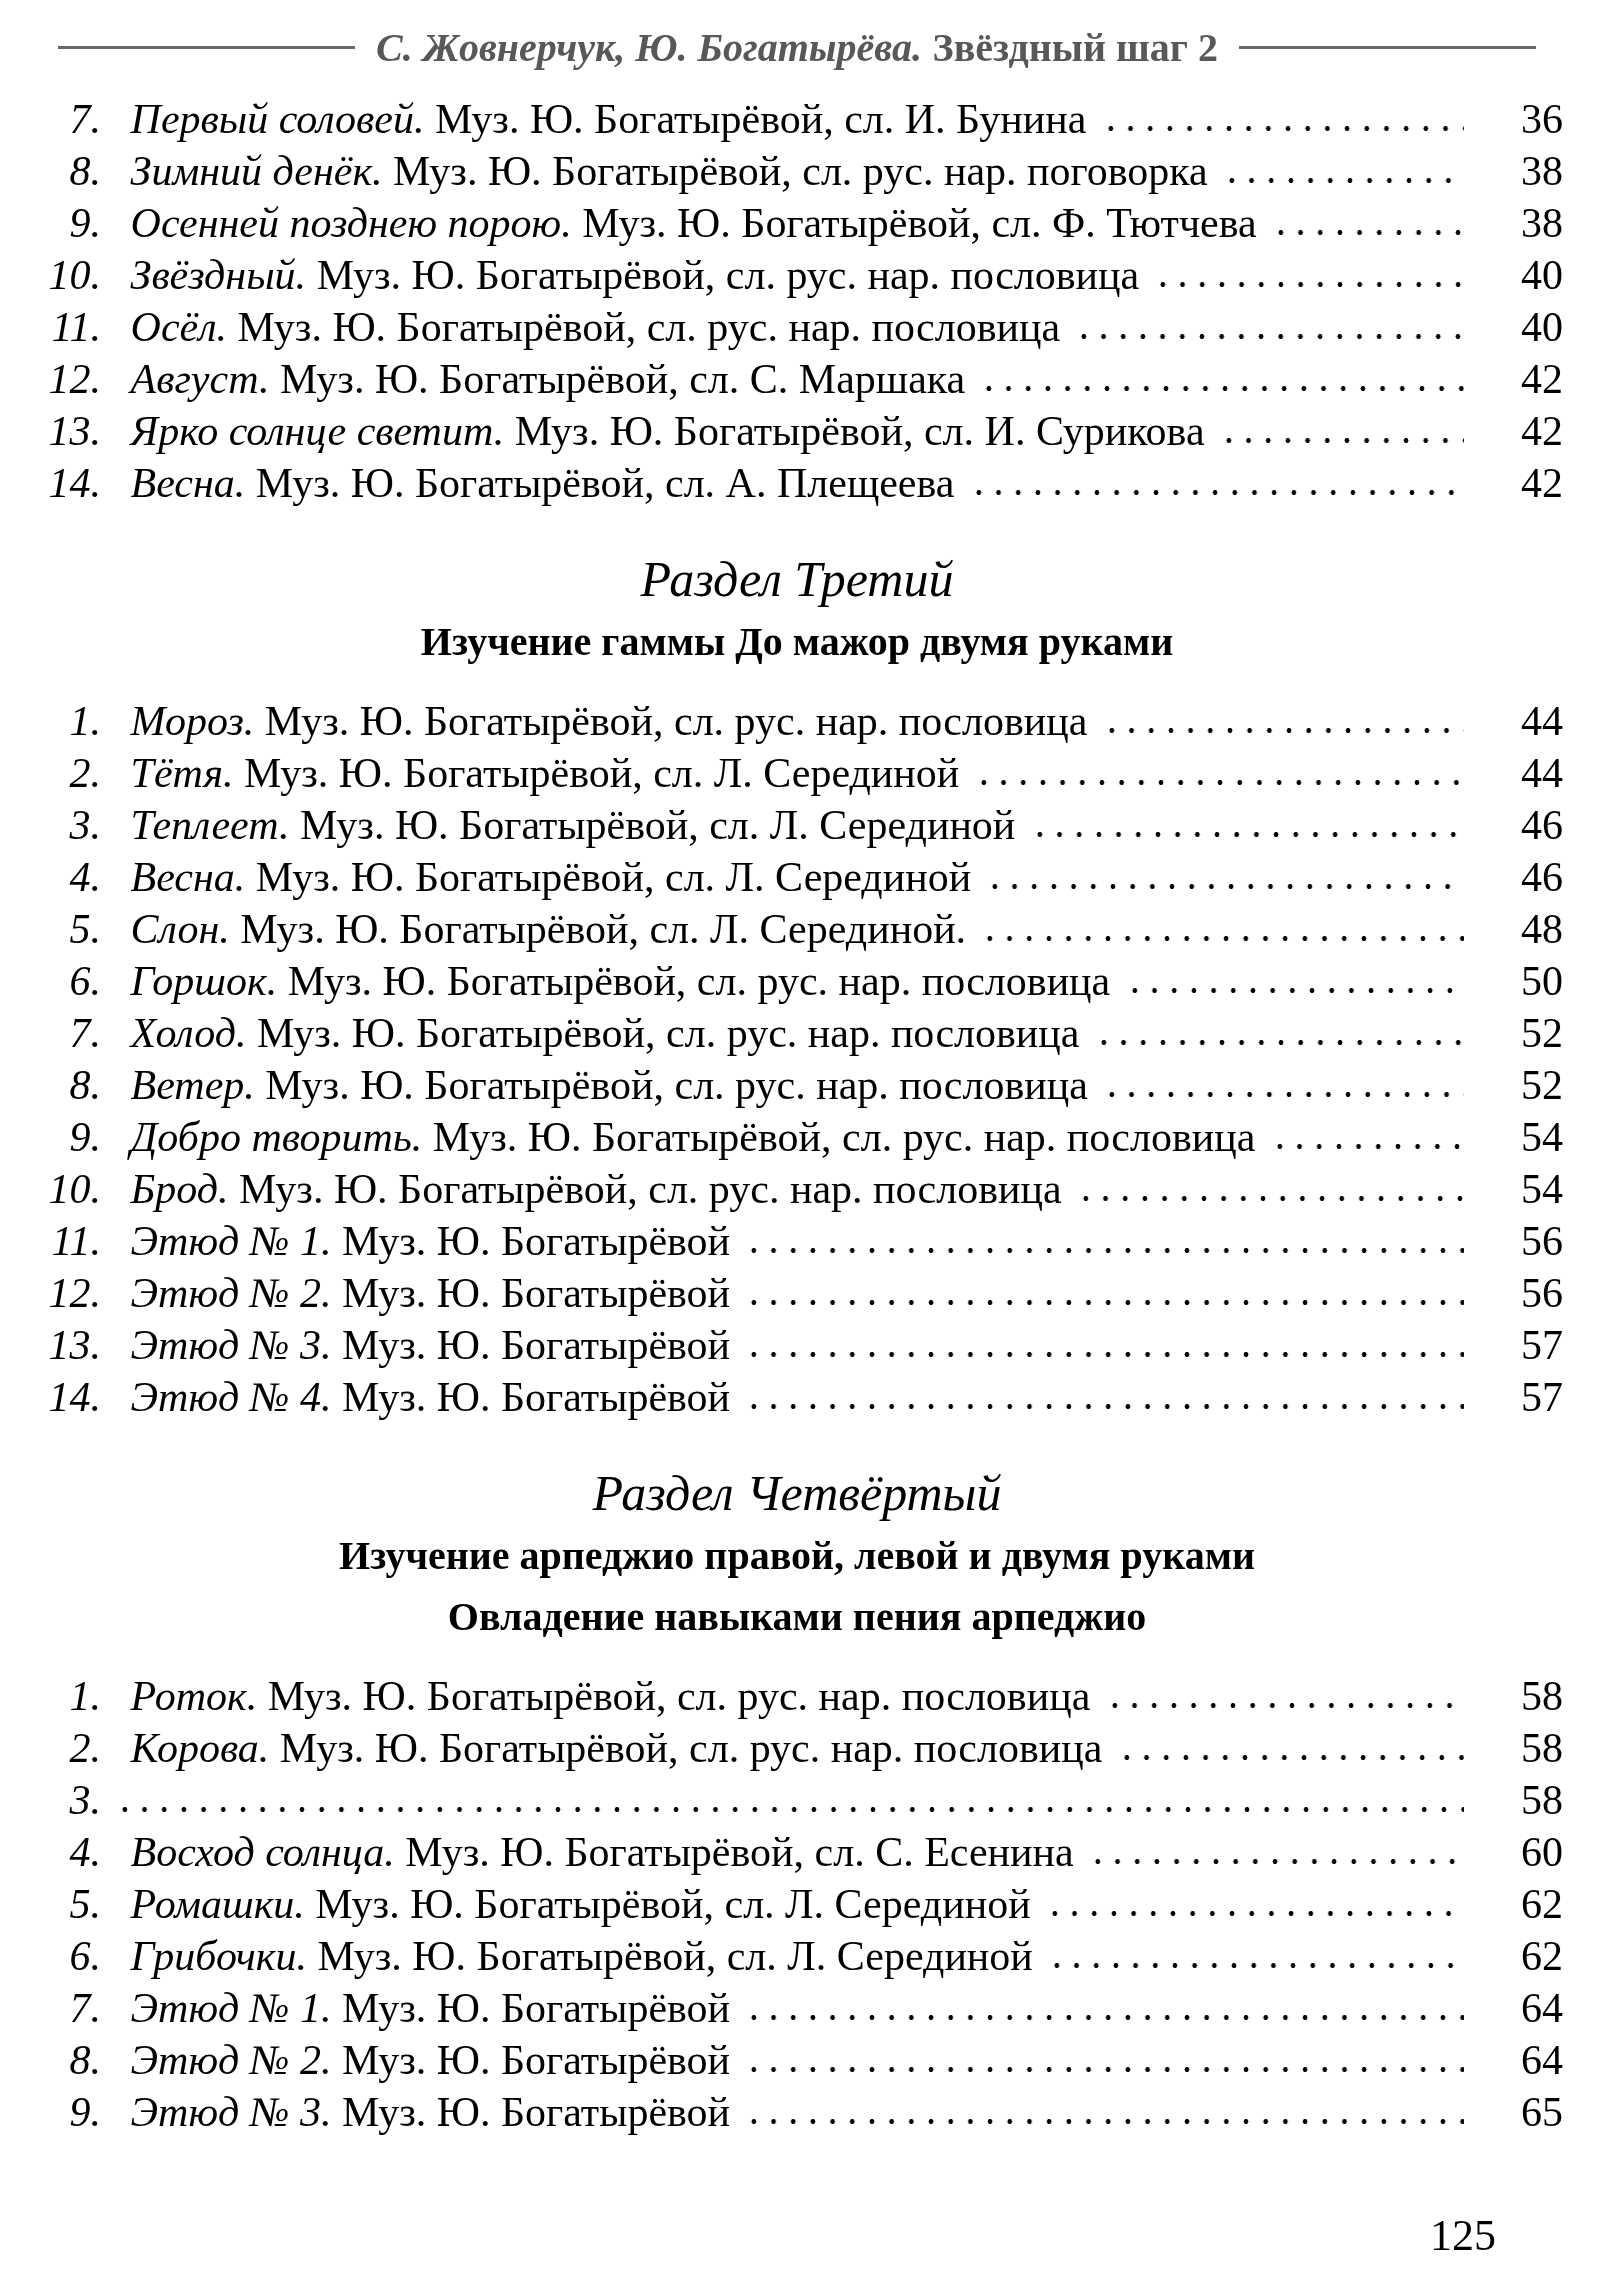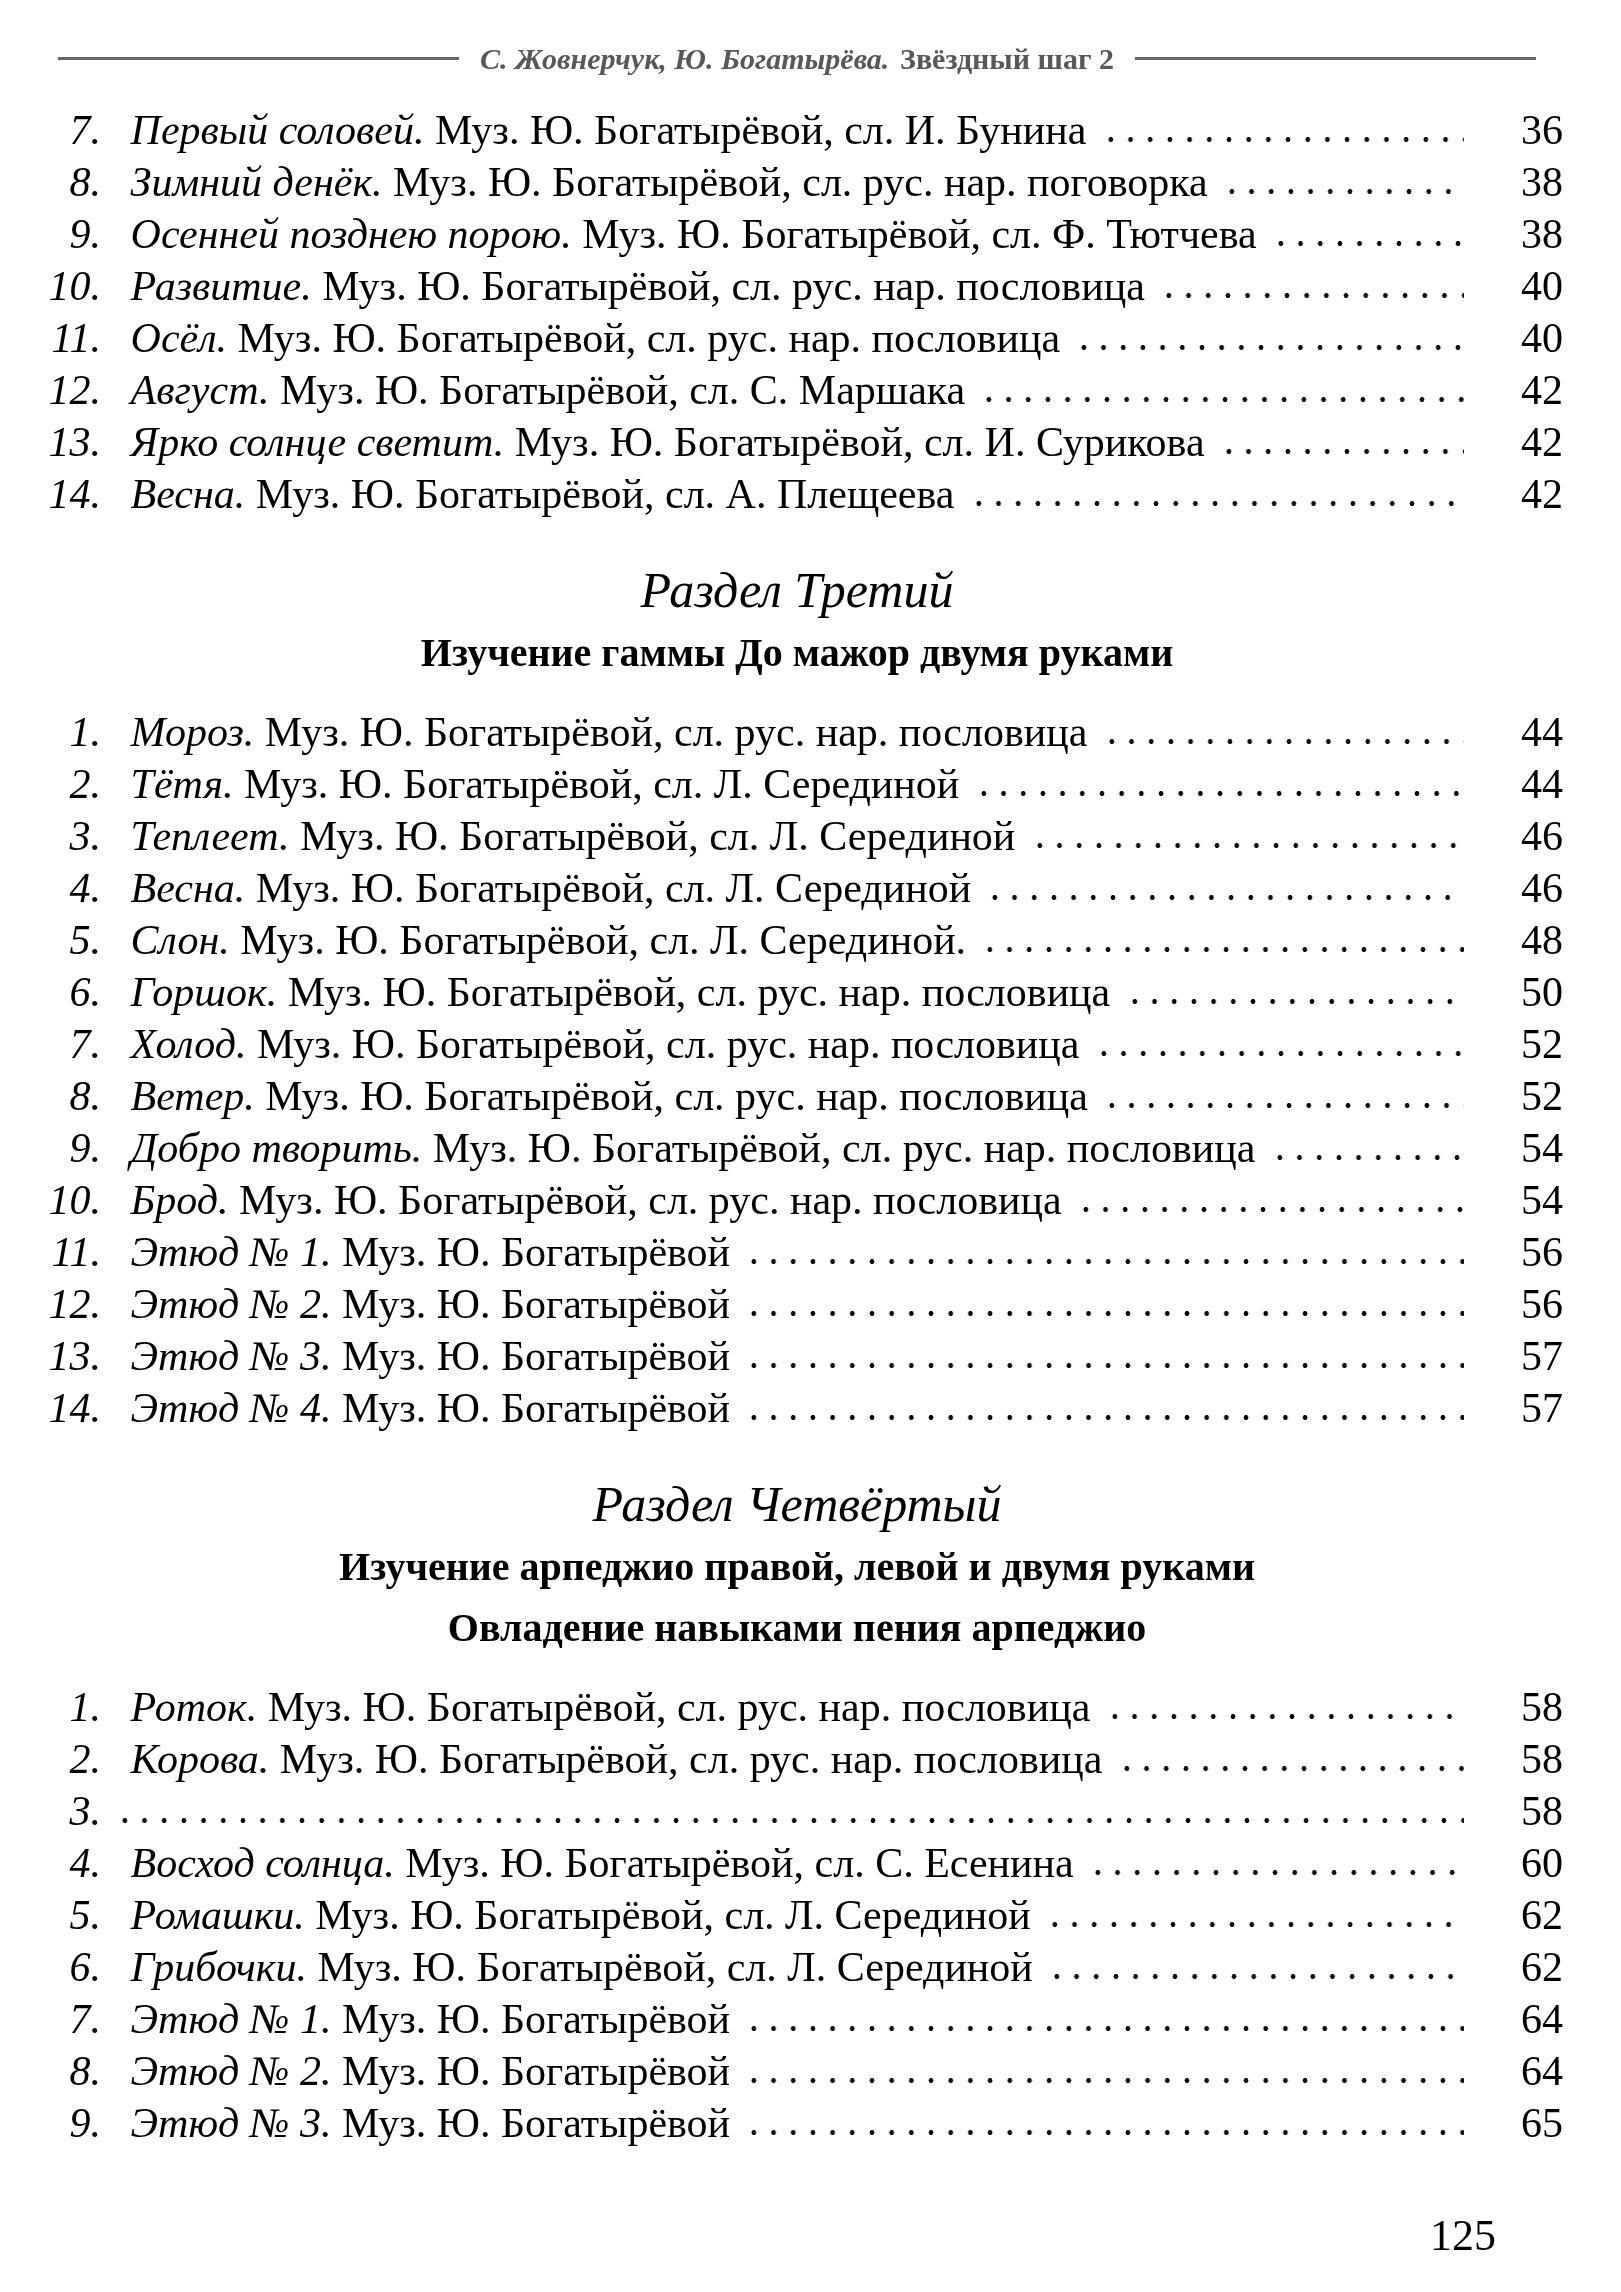--- a/index.html
+++ b/index.html
@@ -12,23 +12,23 @@
   .page {
     position: relative;
     width: 1621px; height: 2293px;
     box-sizing: border-box;
     padding: 23px 58px 0 31px;
     overflow: hidden;
   }
   
   .running-header {
     display: flex; align-items: center; gap: 21px;
-    margin: 15px 27px 0 27px;
+    margin: 4px 27px 0 27px;
     color: #585858;
-    font-size: 30px; line-height: 41px;
+    font-size: 40px; line-height: 41px;
     white-space: nowrap;
   }
   .running-header .rule { flex: 1 1 auto; height: 3.6px; background: #686868; }
   .rh-authors { font-style: italic; font-weight: bold; }
   .rh-title { font-weight: bold; margin-left: 10.7px; }
   
   .toc-list { margin-top: 0; }
   .toc-row {
     display: flex;
     font-size: 42px;
@@ -101,21 +101,21 @@
         <span class="toc-page">38</span>
       </div>
       <div class="toc-row">
         <span class="toc-num">9.</span>
         <span class="toc-text"><span class="toc-title">Осенней позднею порою.</span> <span class="toc-rest">Муз. Ю. Богатырёвой, сл. Ф. Тютчева</span></span>
         <span class="toc-dots"></span>
         <span class="toc-page">38</span>
       </div>
       <div class="toc-row">
         <span class="toc-num">10.</span>
-        <span class="toc-text"><span class="toc-title">Развитие.</span> <span class="toc-rest">Муз. Ю. Богатырёвой, сл. рус. нар. пословица</span></span>
+        <span class="toc-text"><span class="toc-title">Звёздный.</span> <span class="toc-rest">Муз. Ю. Богатырёвой, сл. рус. нар. пословица</span></span>
         <span class="toc-dots"></span>
         <span class="toc-page">40</span>
       </div>
       <div class="toc-row">
         <span class="toc-num">11.</span>
         <span class="toc-text"><span class="toc-title">Осёл.</span> <span class="toc-rest">Муз. Ю. Богатырёвой, сл. рус. нар. пословица</span></span>
         <span class="toc-dots"></span>
         <span class="toc-page">40</span>
       </div>
       <div class="toc-row">

